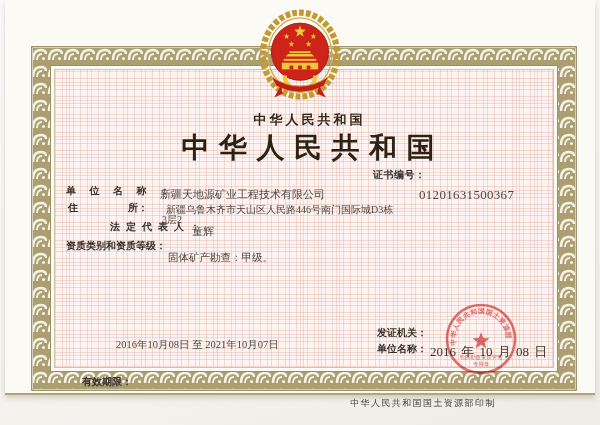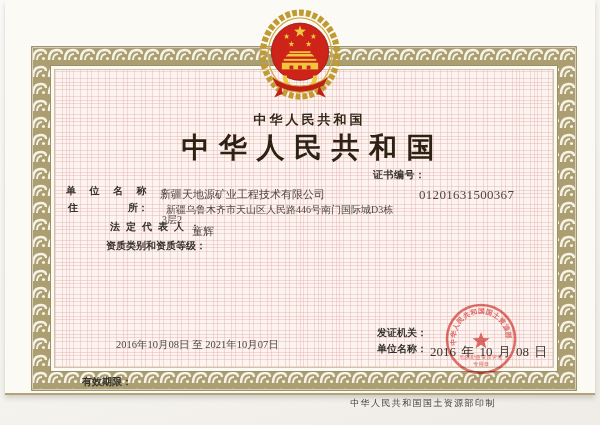--- a/index.html
+++ b/index.html
@@ -43,21 +43,21 @@
   .sp-med{letter-spacing:6px;margin-left:44px;}
   #unit-label{left:66px;top:184px;}
   #unit-value{left:160px;top:187px;}
   #certno-label{left:373px;top:168px;letter-spacing:.5px;}
   #certno-value{left:419px;top:187px;font-size:13px;letter-spacing:.3px;}
   #addr-label{left:68px;top:201px;}
   #addr-line1{left:166px;top:203px;font-size:10px;text-align:right;}
   #addr-line2{left:162px;top:213px;font-size:10px;font-family:Liberation Serif, serif;}
   #legal-label{left:66px;top:220px;}
   #legal-value{left:164px;top:224px;margin-left:28px;}
-  #qual-label{left:66px;top:239px;margin-left:40px;}
+  #qual-label{left:66px;top:239px;}
   #qual-value{left:168px;top:251px;font-size:10.5px;}
   #valid-label{left:82px;top:331px;margin-top:44px;}
   #valid-value{left:116px;top:338px;font-size:10.5px;}
   #issuer-label{left:377px;top:326px;}
   #issuedate-label{left:377px;top:342px;}
   #issuedate-value{left:430px;top:343px;font-size:13px;word-spacing:2px;color:#3c362e;}
   #printnote{left:300px;top:397px;width:246px;text-align:center;font-size:9px;letter-spacing:1.4px;color:#45413a;z-index:1;}
   
   #seal{position:absolute;left:443px;top:301px;z-index:5;opacity:.82;mix-blend-mode:multiply;}
 </style>
@@ -126,20 +126,21 @@
   <div class="txt val" id="certno-value">01201631500367</div>
 
   <div class="txt lbl" id="addr-label">住　　　　　所：</div>
   <div class="txt val" id="addr-line1">新疆乌鲁木齐市天山区人民路446号南门国际城D3栋</div>
   <div class="txt val" id="addr-line2">3层2</div>
 
   <div class="txt lbl sp-med" id="legal-label">法定代表人：</div>
   <div class="txt val" id="legal-value">童辉</div>
 
   <div class="txt lbl" id="qual-label">资质类别和资质等级：</div>
+  <div class="txt val" id="qual-value">固体矿产勘查：甲级。</div>
 
   <div class="txt lbl" id="valid-label">有效期限：</div>
   <div class="txt val" id="valid-value">2016年10月08日 至 2021年10月07日</div>
 
   <div class="txt lbl" id="issuer-label">发证机关：</div>
 
   <div class="txt lbl" id="issuedate-label">单位名称：</div>
   <div class="txt val" id="issuedate-value">2016 年 10 月 08 日</div>
 
   <svg id="seal" width="76" height="76" viewBox="0 0 76 76">

